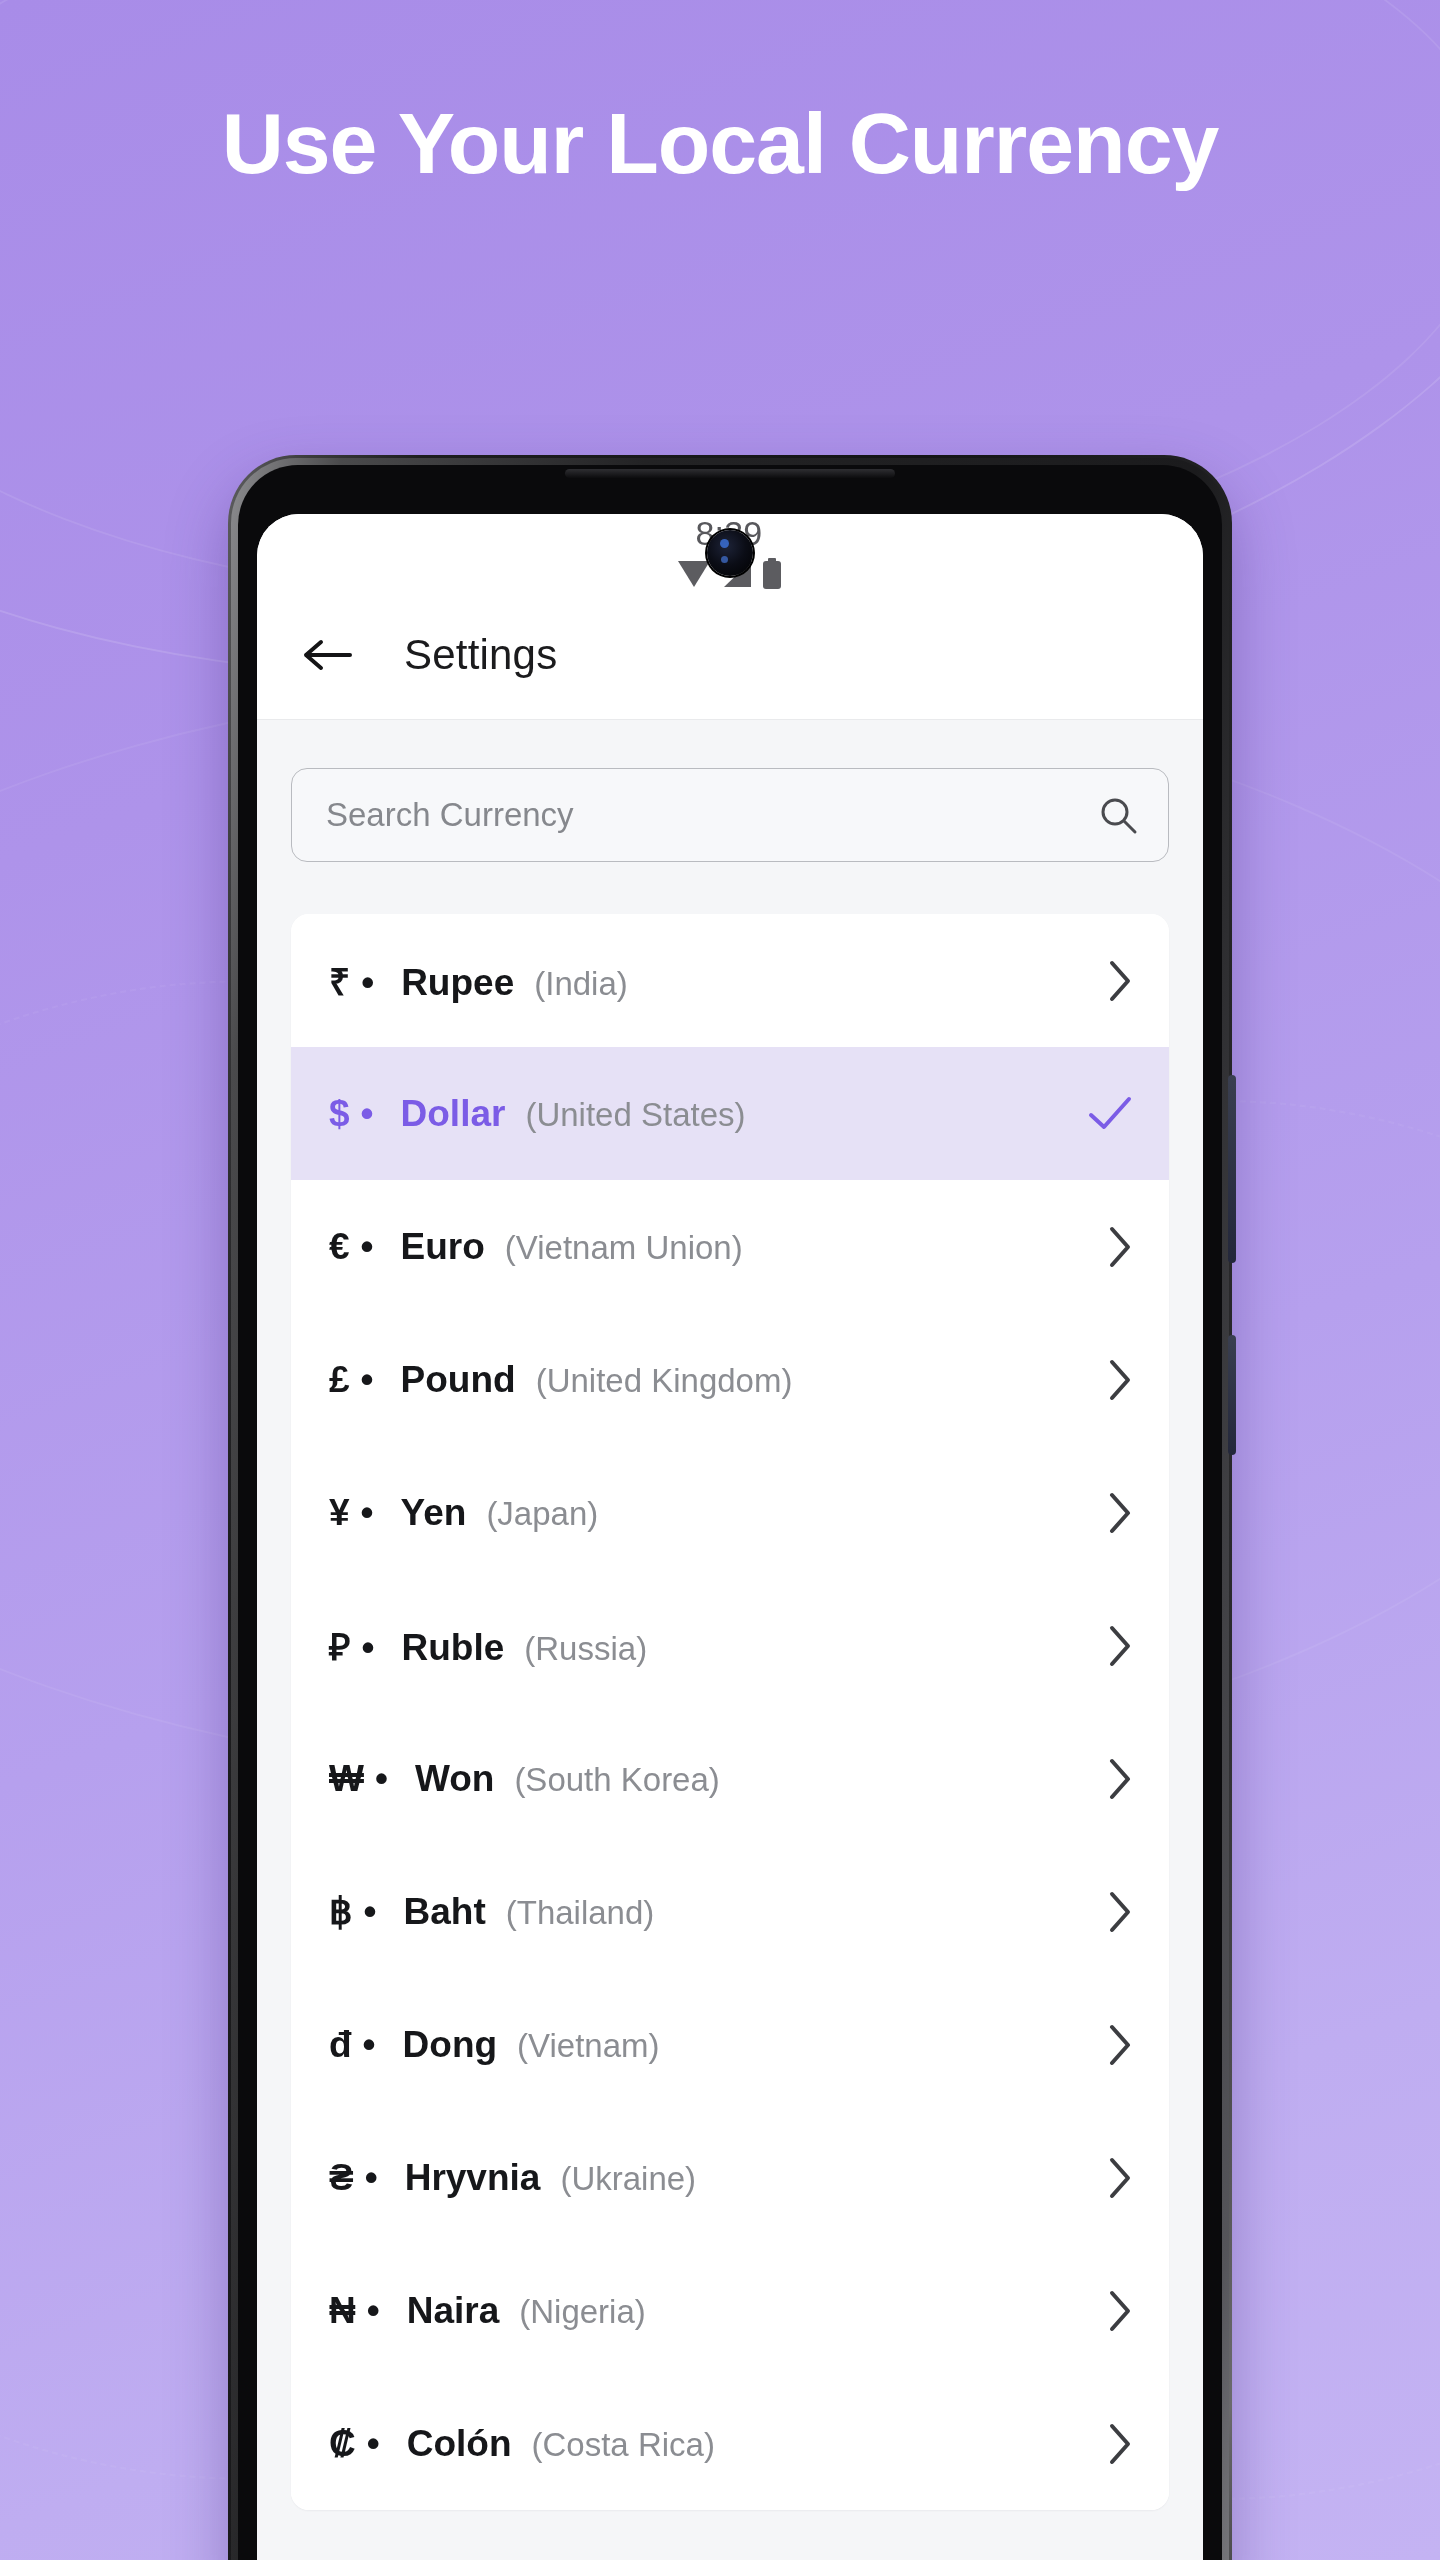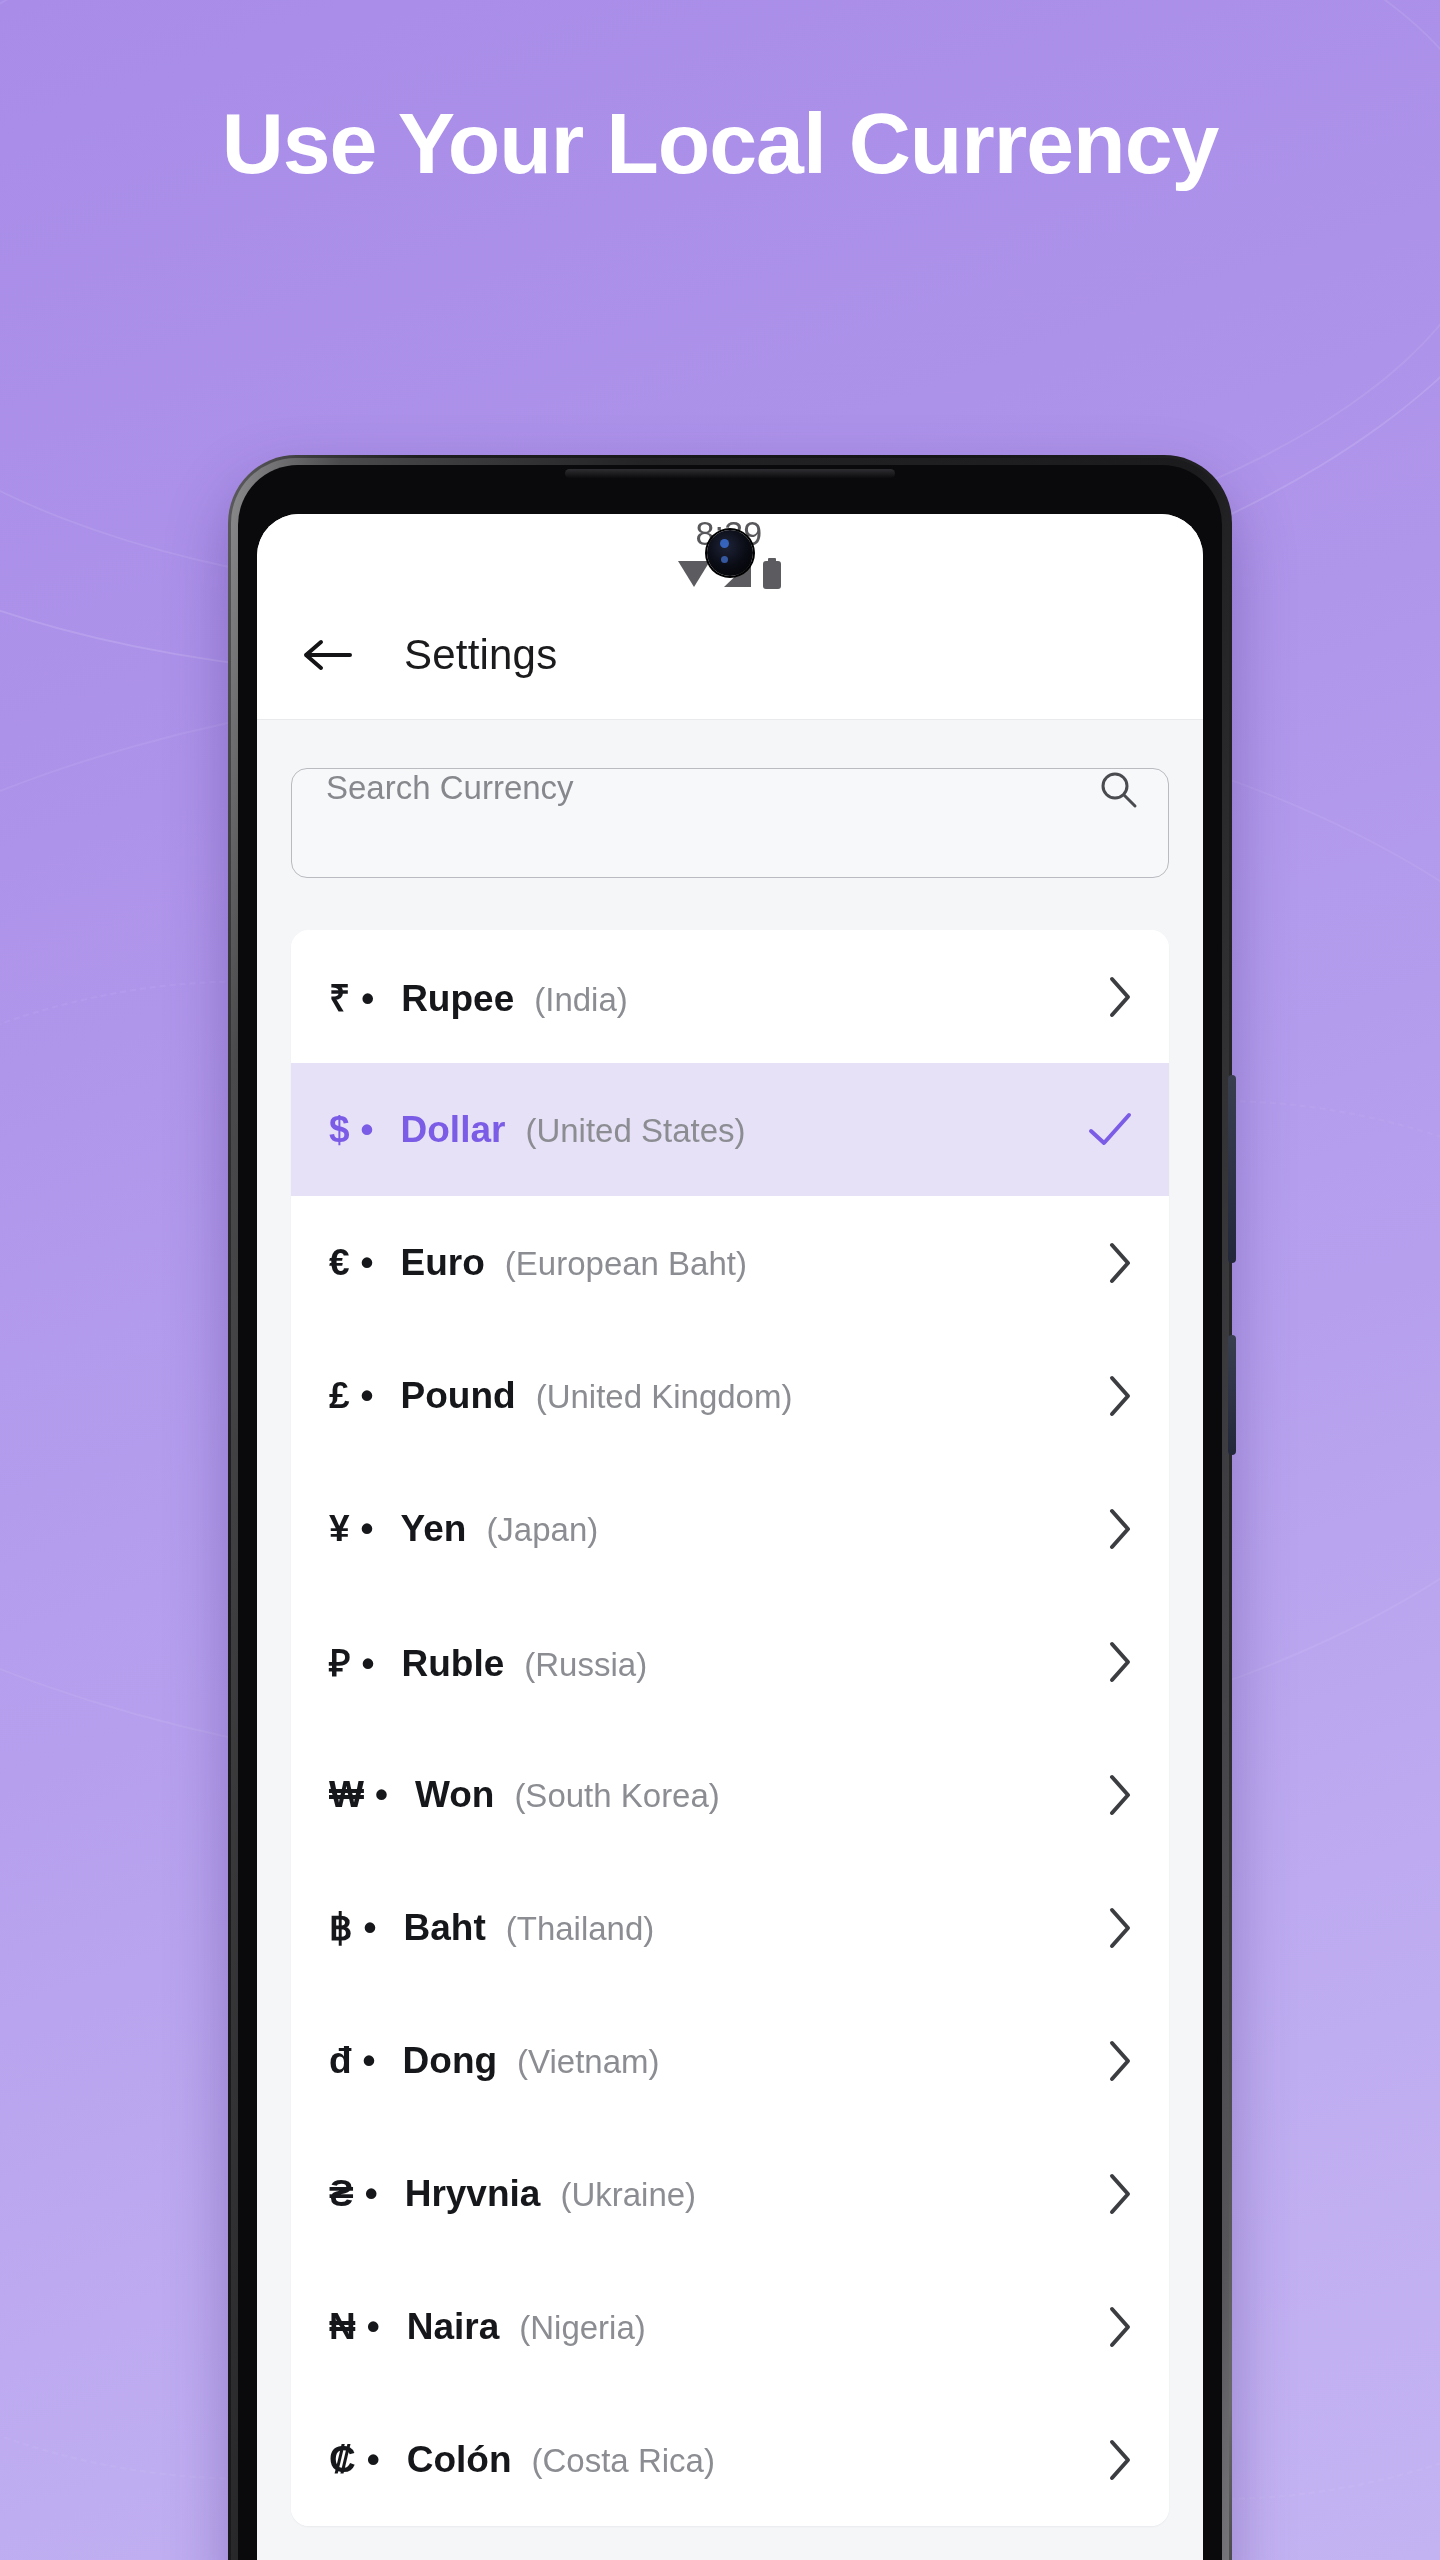--- a/index.html
+++ b/index.html
@@ -184,25 +184,26 @@
 
   
   .content{
     background:#f5f6f8;
     height:1905px;
     padding:0 34px;
   }
 
   .searchbox{
     margin-top:48px;
-    height:110px;
+    height:94px;
     background:#f7f8fa;
     border:1.6px solid #b9bbc0;
     border-radius:16px;
     display:flex;
+    align-items:center;
     padding:0 30px 0 34px;
     justify-content:space-between;
   }
   .search-placeholder{
     font-size:33px;
     color:#86888d;
   }
 
   .list-card{
     margin-top:52px;
@@ -338,21 +339,21 @@
                 </div>
                 <svg width="46" height="40" viewBox="0 0 46 40" class="check">
                   <path d="M4 21 L17 33 L42 5" stroke="#7b5ce6" stroke-width="4" fill="none" stroke-linecap="round" stroke-linejoin="round"></path>
                 </svg>
               </div>
               <div class="row">
                 <div class="row-left">
                   <span class="sym">€</span>
                   <span class="dot">•</span>
                   <span class="name">Euro</span>
-                  <span class="country">(European Baht)</span>
+                  <span class="country">(Vietnam Union)</span>
                 </div>
                 <svg width="26" height="44" viewBox="0 0 26 44" class="chev">
                   <path d="M5 4 L21 22 L5 40" stroke="#3c3d41" stroke-width="4" fill="none" stroke-linecap="round" stroke-linejoin="round"></path>
                 </svg>
               </div>
               <div class="row">
                 <div class="row-left">
                   <span class="sym">£</span>
                   <span class="dot">•</span>
                   <span class="name">Pound</span>

